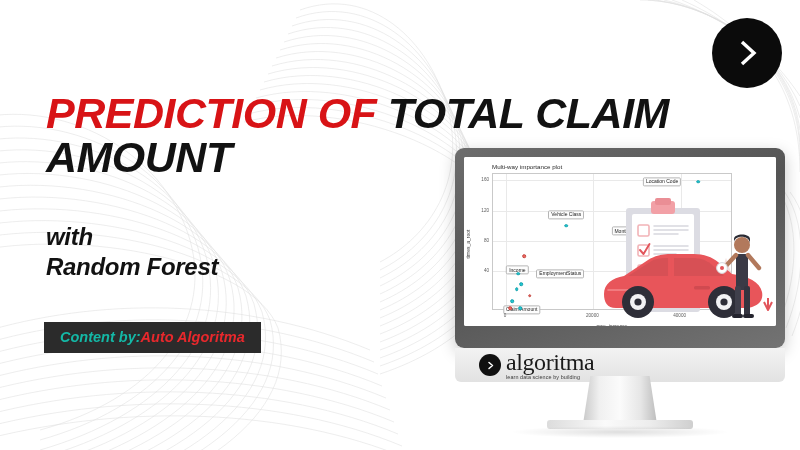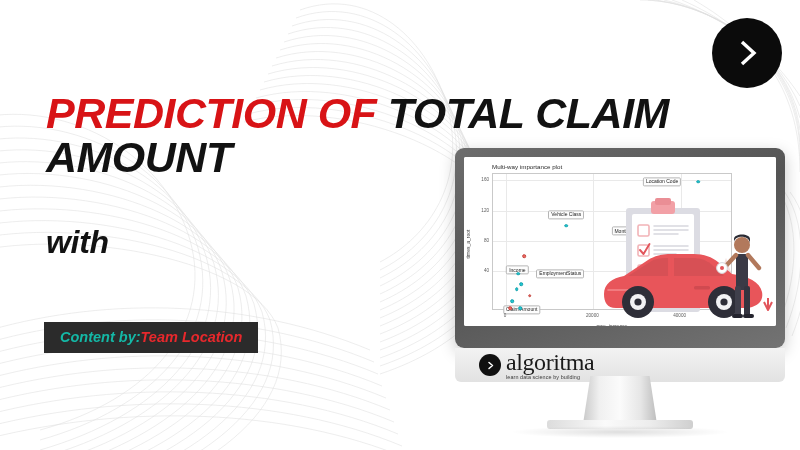--- a/index.html
+++ b/index.html
@@ -50,21 +50,21 @@
     color: #111111;
     white-space: pre-wrap;
   }
   #headline .hl-red { color: #d81316; }
   #headline .hl-blk { color: #121212; }
 
   
   #subhead {
     position: absolute;
     left: 46px; top: 222px;
-    font-size: 32px;
+    font-size: 24px;
     font-weight: 700;
     font-style: italic;
     line-height: 1.25;
     color: #121212;
     letter-spacing: -0.3px;
   }
   #subhead .sub2 { display: block; }
 
   
   #credit-badge {
@@ -310,23 +310,24 @@
   <div id="arrow-btn">
     <svg width="34" height="34" viewBox="0 0 34 34">
       <path d="M12 6 L24 17 L12 28" fill="none" stroke="#ffffff" stroke-width="3.4" stroke-linecap="butt" stroke-linejoin="miter"></path>
     </svg>
   </div>
 
   <h1 id="headline"><span class="hl-red">PREDICTION OF </span><span class="hl-blk">TOTAL CLAIM AMOUNT</span></h1>
 
   <div id="subhead">
     <span class="sub1">with</span>
+    <span class="sub2">Random Forest</span>
   </div>
 
-  <div id="credit-badge"><span class="credit-label">Content by:</span><span class="credit-team">Team Location</span></div>
+  <div id="credit-badge"><span class="credit-label">Content by:</span><span class="credit-team">Auto Algoritma</span></div>
 
   <div id="monitor">
 
     <div id="monitor-bezel">
       <div id="monitor-screen">
 
         <div id="chart-area">
           <div id="chart-title">Multi-way importance plot</div>
 
           <div id="ylab">times_a_root</div>

